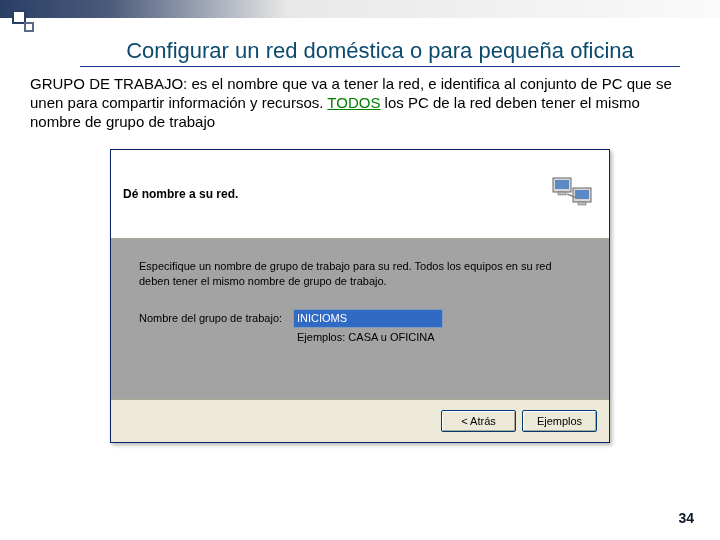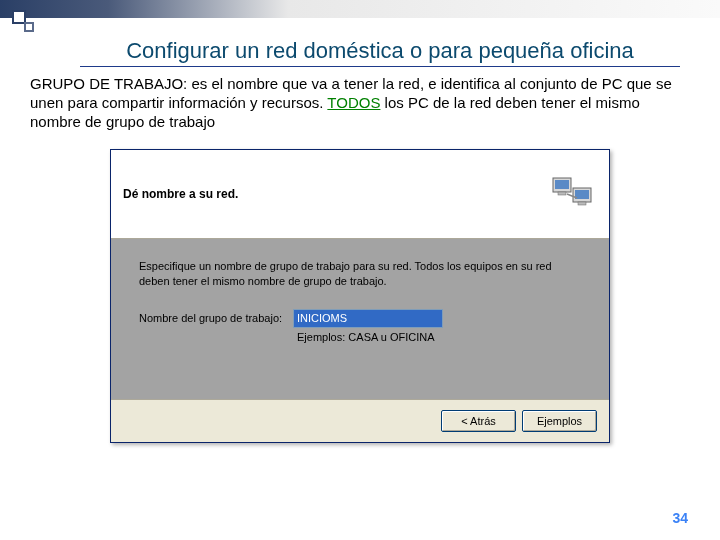--- a/index.html
+++ b/index.html
@@ -134,25 +134,25 @@
       font-size: 11px;
       background: #ece9d8;
       border: 1px solid #003c74;
       border-radius: 2px;
       padding: 0 10px;
       cursor: pointer;
       box-shadow: inset 1px 1px 0 #fff, inset -1px -1px 0 #aca899;
     }
     .page-num {
       position: absolute;
-      right: 32px;
+      right: 26px;
       bottom: 14px;
       font-weight: bold;
       font-size: 14px;
-      color: #3b82f6;
+      color: #0f172a;
     }
   </style>
 </head>
 <body>
 
 <div class="top-border"></div>
 <div class="top-square sq1"></div>
 <div class="top-square sq2"></div>
 
 <h1 class="slide-title">Configurar un red doméstica o para pequeña oficina</h1>

